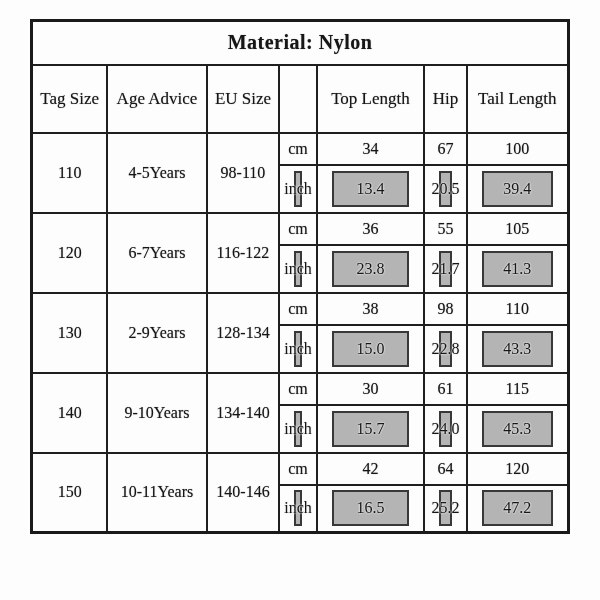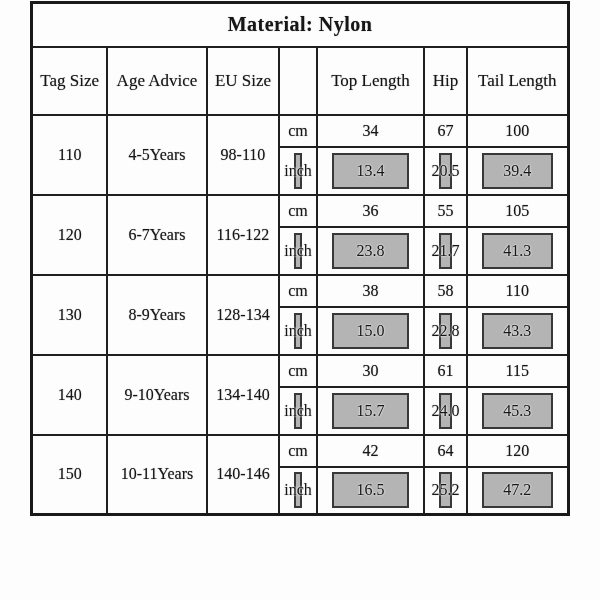--- a/index.html
+++ b/index.html
@@ -1,20 +1,20 @@
 <!DOCTYPE html>
 <html><head>
 <meta charset="utf-8">
 <style>
   * { box-sizing: border-box; }
   html, body { margin: 0; padding: 0; background: #ffffff; }
   .page {
     width: 600px; height: 600px;
     background: #fdfdfd;
-    padding-top: 1px;
+    padding-top: 19px;
     font-family: "Liberation Serif", "DejaVu Serif", serif;
     color: #161616;
   }
   table.size-table {
     border-collapse: collapse;
     table-layout: fixed;
     width: 536px;
     margin: 0 auto;
     border: 3px solid #1a1a1a;
     text-shadow: 0 0 1px rgba(20,20,20,0.45); 
@@ -124,25 +124,25 @@
         <td>
             <div class="hl">21.7</div>
           </td>
         <td>
             <div class="hl">41.3</div>
           </td>
       </tr>
 
       <tr class="cm-row">
         <td class="span-cell" rowspan="2">130</td>
-        <td class="span-cell" rowspan="2">8-9Years</td>
+        <td class="span-cell" rowspan="2">2-9Years</td>
         <td class="span-cell" rowspan="2">128-134</td>
         <td>cm</td>
         <td>38</td>
-        <td>58</td>
+        <td>98</td>
         <td>110</td>
       </tr>
       <tr class="inch-row">
         <td>
             <div class="hl">inch</div>
           </td>
         <td>
             <div class="hl">15.0</div>
           </td>
         <td>

